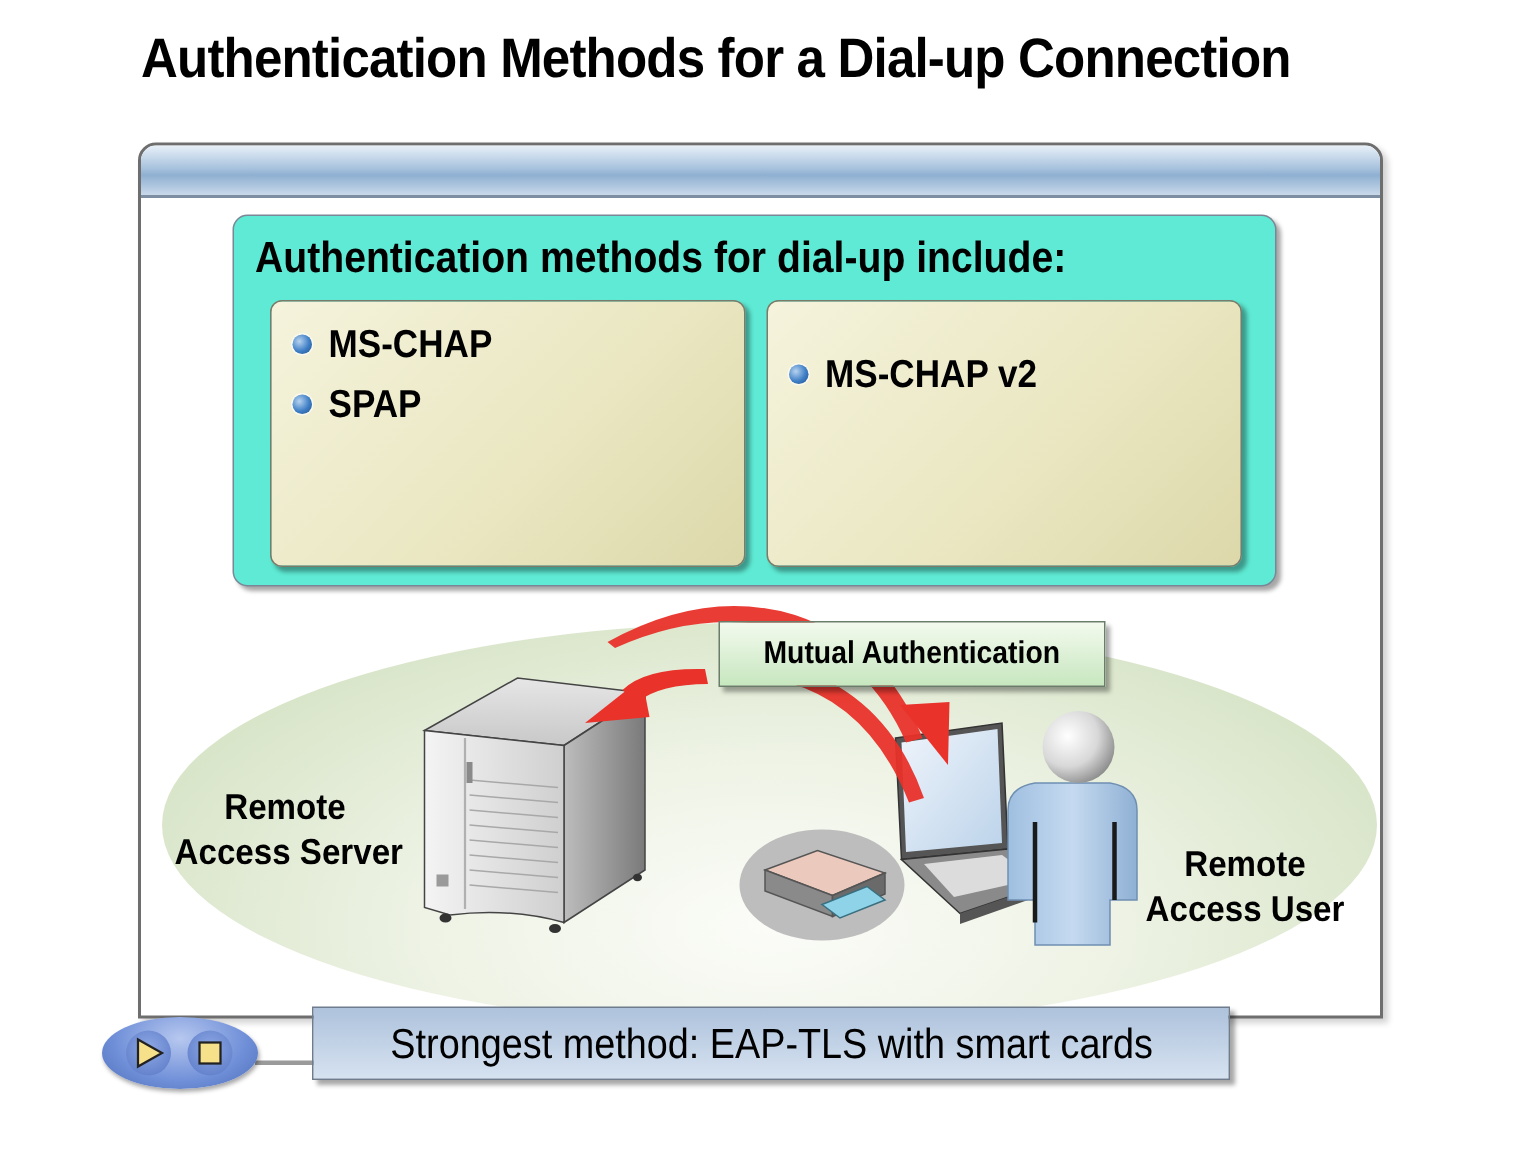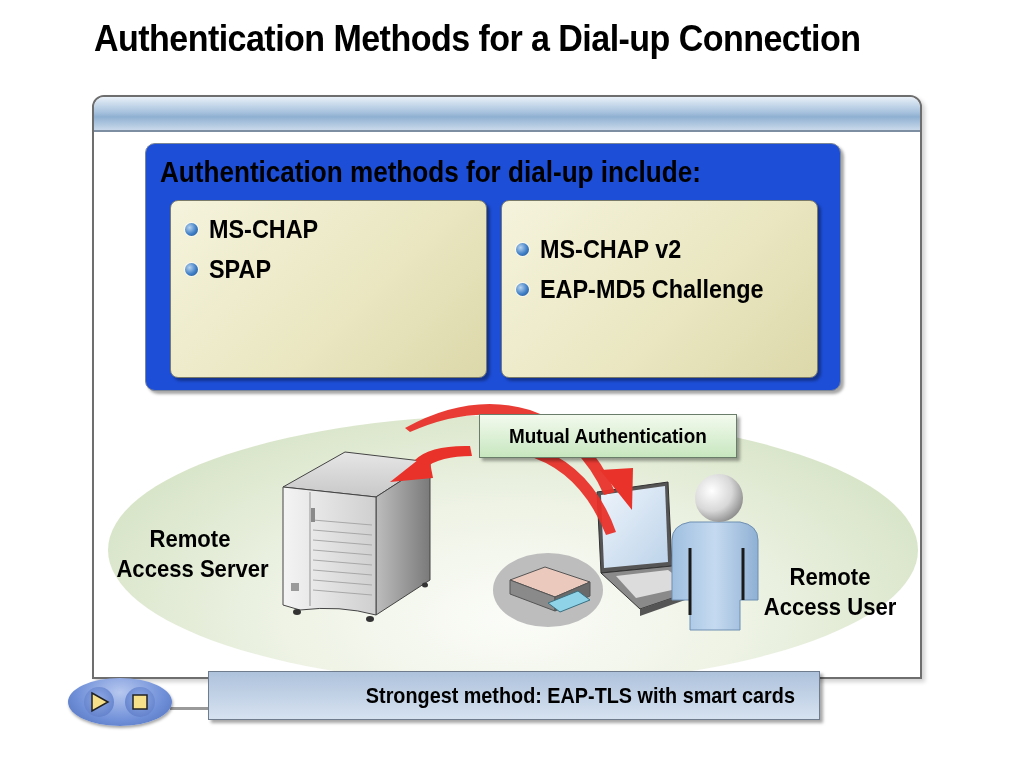--- a/index.html
+++ b/index.html
@@ -5,22 +5,22 @@
   html, body { margin:0; padding:0; }
   body { width:1024px; height:768px; background:#ffffff; position:relative; overflow:hidden;
          font-family:"Liberation Sans", sans-serif; }
   .title { position:absolute; left:94px; top:18px; font-size:37px; font-weight:bold; color:#000;
            letter-spacing:-0.6px; transform:scaleX(0.92); transform-origin:left top; white-space:nowrap; }
   .frame { position:absolute; left:92px; top:95px; width:826px; height:580px; background:#fff;
            border:2px solid #6e6e6e; border-radius:12px 12px 0 0; box-shadow:3px 3px 4px rgba(0,0,0,0.18); }
   .frame-header { position:absolute; left:0; top:0; right:0; height:33px; border-radius:10px 10px 0 0;
            background:linear-gradient(#e8f0f8 0%, #a9c3de 45%, #8fb0d2 60%, #c9d9ea 100%);
            border-bottom:2px solid #7d8ea3; }
-  .list-panel { position:absolute; left:145px; top:143px; width:694px; height:246px; border-radius:10px;
-           background:#1d4ed8; border:1.5px solid #7b8797; box-shadow:3px 3px 3px rgba(0,0,0,0.35); }
+  .list-panel { position:absolute; left:155px; top:143px; width:694px; height:246px; border-radius:10px;
+           background:#5eead4; border:1.5px solid #7b8797; box-shadow:3px 3px 3px rgba(0,0,0,0.35); }
   .list-heading { position:absolute; left:14px; top:12px; font-size:29px; font-weight:bold; color:#000;
            transform:scaleX(0.9); transform-origin:left top; white-space:nowrap; }
   .list-col { position:absolute; top:56px; height:176px; border-radius:8px; border:1.5px solid #7b7b6a;
            background:linear-gradient(135deg, #f5f3dc 0%, #e9e6c0 60%, #dcd8aa 100%);
            box-shadow:3px 3px 3px rgba(0,0,0,0.35); }
   .col-left { left:24px; width:315px; }
   .col-right { left:355px; width:315px;text-decoration:underline; }
   .bullets { list-style:none; margin:0; padding:0; position:absolute; left:14px; }
   .col-left .bullets { top:8px; }
   .col-right .bullets { top:28px; }
@@ -34,21 +34,21 @@
   .mutual-box { position:absolute; left:462px; top:414px; width:256px; height:42px; border:1.5px solid #6a7d6a;
            background:linear-gradient(#f3faee, #c7e7bf); box-shadow:3px 3px 3px rgba(0,0,0,0.35);
            display:flex; align-items:center; justify-content:center; font-size:21px; font-weight:bold; color:#000;margin-left:17px; }
   .mutual-box span { display:inline-block; transform:scaleX(0.9); white-space:nowrap; }
   .label { position:absolute; font-size:24px; font-weight:bold; color:#000; text-align:center; line-height:30px; }
   .label span { display:block; transform:scaleX(0.92); white-space:nowrap; }
   .server-label { left:110px; top:524px; width:160px; }
   .user-label { left:750px; top:562px; width:160px; }
   .summary-box { position:absolute; left:208px; top:671px; width:610px; height:47px; border:1.5px solid #6e7c8e;
            background:linear-gradient(#aec2dc, #d6e2f0); box-shadow:3px 3px 3px rgba(0,0,0,0.35);
-           display:flex; align-items:center; justify-content:flex-end; font-size:22px; font-weight:bold; color:#000; }
+           display:flex; align-items:center; justify-content:center; font-size:28px; font-weight:normal; color:#000; }
   .summary-box span { display:inline-block; transform:scaleX(0.9); white-space:nowrap; }
   .nav-connector { position:absolute; left:170px; top:707px; width:40px; height:3px; background:#9a9a9a; }
   .nav-oval { position:absolute; left:68px; top:678px; width:104px; height:48px; border-radius:50%;
            background:radial-gradient(ellipse at 50% 30%, #b7c8ef 0%, #6f8fd8 60%, #4d6dba 100%);
            box-shadow:1px 2px 3px rgba(0,0,0,0.35); }
   .nav-btn { position:absolute; top:9px; width:30px; height:30px; border-radius:50%;
            background:radial-gradient(circle at 50% 40%, #8ea9e6, #5877c4); cursor:pointer; }
   .nav-play { left:16px; }
   .nav-stop { left:57px; }
   .art { position:absolute; left:0; top:0; width:1024px; height:768px; pointer-events:none; }
@@ -74,24 +74,20 @@
           <span class="bullet-icon"></span>
           <span class="txt">SPAP</span>
         </li>
     </ul>
   </div>
   <div class="list-col col-right">
     <ul class="bullets">
       <li>
           <span class="bullet-icon"></span>
           <span class="txt">MS-CHAP v2</span>
-        </li>
-      <li>
-          <span class="bullet-icon"></span>
-          <span class="txt">EAP-MD5 Challenge</span>
         </li>
     </ul>
   </div>
 </div>
 
 <div class="ellipse"></div>
 
 <svg class="art" viewBox="0 0 1024 768">
   <defs>
     <linearGradient id="srvFront" x1="0" x2="1">

